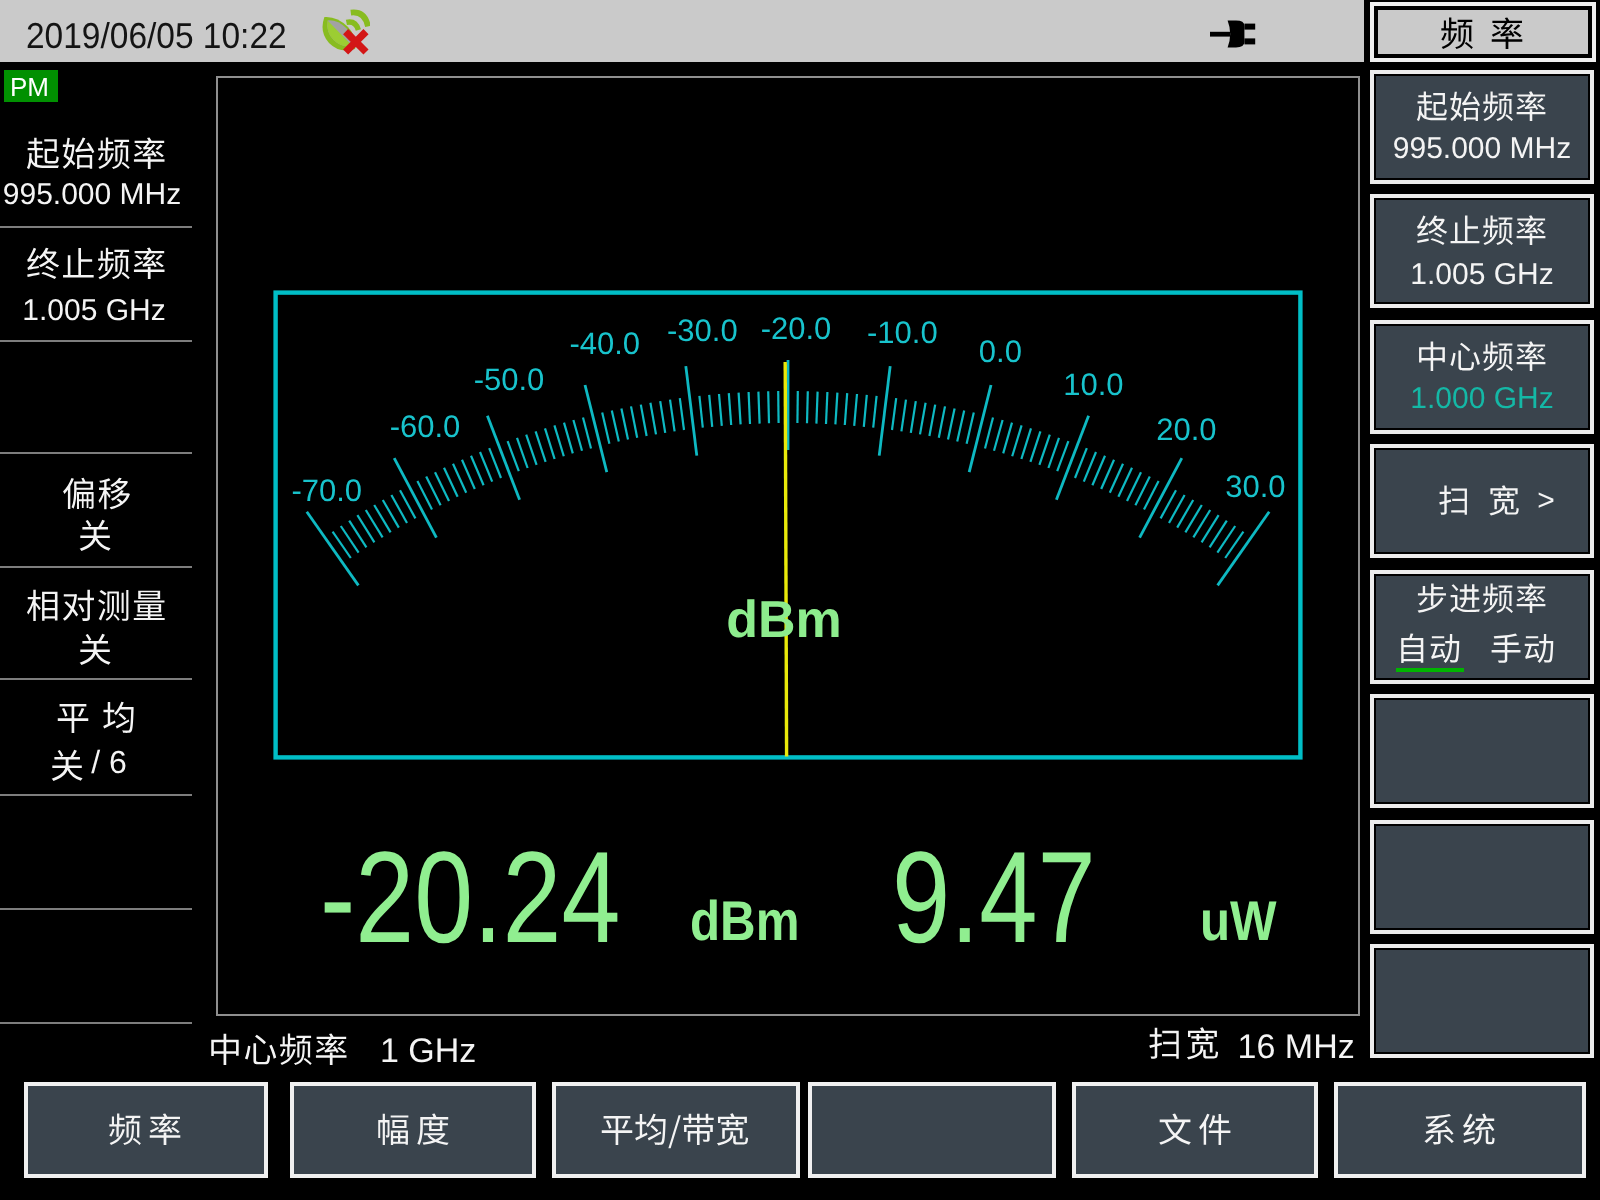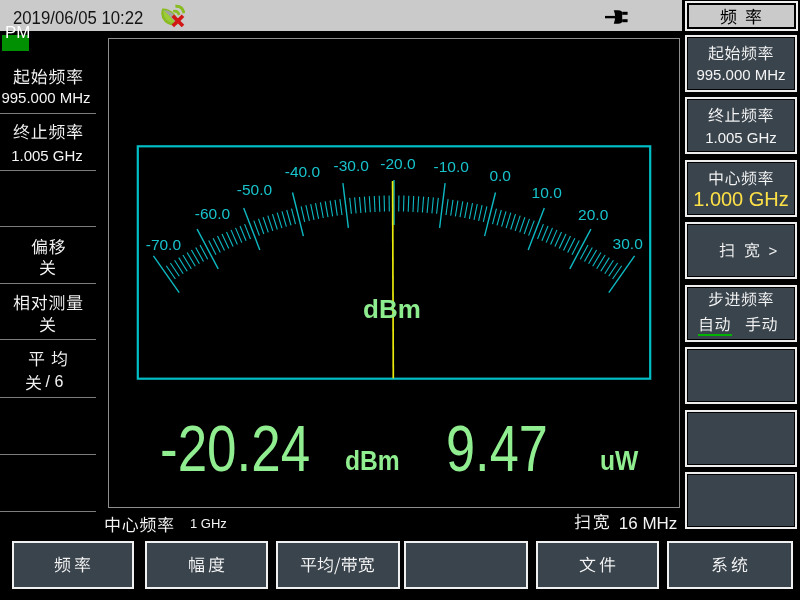--- a/index.html
+++ b/index.html
@@ -83,21 +83,21 @@
     <use href="#g0" transform="translate(35.0,15.2) scale(0.01600,-0.01600)"></use>
     <use href="#g1" transform="translate(51.5,15.2) scale(0.01600,-0.01600)"></use>
   </svg>
 <div class="abs" style="left:741px;top:137.5px;font-size:15px;color:#f4f4f4;transform:translate(-50%,-54%);white-space:nowrap">1.005 GHz</div>
 <svg style="position:absolute;left:705.9px;top:168.9px;overflow:visible" width="70" height="20" fill="#f4f4f4">
     <use href="#g6" transform="translate(2.0,15.2) scale(0.01600,-0.01600)"></use>
     <use href="#g7" transform="translate(18.5,15.2) scale(0.01600,-0.01600)"></use>
     <use href="#g0" transform="translate(35.0,15.2) scale(0.01600,-0.01600)"></use>
     <use href="#g1" transform="translate(51.5,15.2) scale(0.01600,-0.01600)"></use>
   </svg>
-<div class="abs" style="left:741px;top:200px;font-size:20px;color:#fde047;transform:translate(-50%,-54%);white-space:nowrap">1.000 GHz</div>
+<div class="abs" style="left:741px;top:200px;font-size:15px;color:#14b8a6;transform:translate(-50%,-54%);white-space:nowrap">1.000 GHz</div>
 <svg style="position:absolute;left:716.5px;top:241.3px;overflow:visible" width="54" height="20" fill="#f4f4f4">
     <use href="#g8" transform="translate(2.0,15.2) scale(0.01600,-0.01600)"></use>
     <use href="#g9" transform="translate(27.0,15.2) scale(0.01600,-0.01600)"></use>
   </svg>
 <div class="abs" style="left:773px;top:251px;font-size:15px;color:#f4f4f4;transform:translate(-50%,-54%);white-space:nowrap">&gt;</div>
 <svg style="position:absolute;left:706.2px;top:289.9px;overflow:visible" width="70" height="20" fill="#f4f4f4">
     <use href="#g10" transform="translate(2.0,15.2) scale(0.01600,-0.01600)"></use>
     <use href="#g11" transform="translate(18.5,15.2) scale(0.01600,-0.01600)"></use>
     <use href="#g0" transform="translate(35.0,15.2) scale(0.01600,-0.01600)"></use>
     <use href="#g1" transform="translate(51.5,15.2) scale(0.01600,-0.01600)"></use>
@@ -105,21 +105,21 @@
 <svg style="position:absolute;left:695.9px;top:314.9px;overflow:visible" width="37" height="20" fill="#f4f4f4">
     <use href="#g12" transform="translate(2.0,15.2) scale(0.01600,-0.01600)"></use>
     <use href="#g13" transform="translate(18.5,15.2) scale(0.01600,-0.01600)"></use>
   </svg>
 <svg style="position:absolute;left:742.8px;top:314.9px;overflow:visible" width="37" height="20" fill="#f4f4f4">
     <use href="#g14" transform="translate(2.0,15.2) scale(0.01600,-0.01600)"></use>
     <use href="#g13" transform="translate(18.5,15.2) scale(0.01600,-0.01600)"></use>
   </svg>
 <div class="abs" style="left:698px;top:334px;width:34px;height:2.4px;background:#00b400"></div>
 <div class="abs" style="left:2px;top:35px;width:27px;height:15.5px;background:#019001"></div>
-<div class="abs" style="left:5px;top:23px;font-size:17px;color:#fff">PM</div>
+<div class="abs" style="left:5px;top:36px;font-size:13px;color:#fff">PM</div>
 <div class="abs" style="left:0;top:113px;width:96px;height:1.3px;background:#7d7d7d"></div>
 <div class="abs" style="left:0;top:169.5px;width:96px;height:1.3px;background:#7d7d7d"></div>
 <div class="abs" style="left:0;top:226px;width:96px;height:1.3px;background:#7d7d7d"></div>
 <div class="abs" style="left:0;top:282.5px;width:96px;height:1.3px;background:#7d7d7d"></div>
 <div class="abs" style="left:0;top:339px;width:96px;height:1.3px;background:#7d7d7d"></div>
 <div class="abs" style="left:0;top:397px;width:96px;height:1.3px;background:#7d7d7d"></div>
 <div class="abs" style="left:0;top:454px;width:96px;height:1.3px;background:#7d7d7d"></div>
 <div class="abs" style="left:0;top:511px;width:96px;height:1.3px;background:#7d7d7d"></div>
 <svg style="position:absolute;left:11.2px;top:66.8px;overflow:visible" width="75" height="21" fill="#f4f4f4">
     <use href="#g2" transform="translate(2.0,16.1) scale(0.01700,-0.01700)"></use>
@@ -284,21 +284,21 @@
 <div class="abs" style="left:160px;top:411.3px;font-size:65px;color:#90ee90;transform:scaleX(.815);transform-origin:0 0;white-space:nowrap">-20.24</div>
 <div class="abs" style="left:344.7px;top:444.5px;font-size:28px;font-weight:bold;color:#90ee90;transform:scaleX(.88);transform-origin:0 0">dBm</div>
 <div class="abs" style="left:445.5px;top:411.3px;font-size:65px;color:#90ee90;transform:scaleX(.805);transform-origin:0 0;white-space:nowrap">9.47</div>
 <div class="abs" style="left:600.3px;top:444.8px;font-size:28px;font-weight:bold;color:#90ee90;transform:scaleX(.88);transform-origin:0 0">uW</div>
 <svg style="position:absolute;left:102.4px;top:514.8px;overflow:visible" width="75" height="21" fill="#f4f4f4">
     <use href="#g6" transform="translate(2.0,16.1) scale(0.01700,-0.01700)"></use>
     <use href="#g7" transform="translate(19.7,16.1) scale(0.01700,-0.01700)"></use>
     <use href="#g0" transform="translate(37.4,16.1) scale(0.01700,-0.01700)"></use>
     <use href="#g1" transform="translate(55.1,16.1) scale(0.01700,-0.01700)"></use>
   </svg>
-<div class="abs" style="left:190px;top:516px;font-size:13px;color:#f4f4f4">1 GHz</div>
+<div class="abs" style="left:190px;top:516px;font-size:17px;color:#f4f4f4">1 GHz</div>
 <svg style="position:absolute;left:572.1px;top:512.3px;overflow:visible" width="41" height="21" fill="#f4f4f4">
     <use href="#g8" transform="translate(2.0,16.1) scale(0.01700,-0.01700)"></use>
     <use href="#g9" transform="translate(20.7,16.1) scale(0.01700,-0.01700)"></use>
   </svg>
 <div class="abs" style="left:618.8px;top:514px;font-size:17px;color:#f4f4f4">16 MHz</div>
 <div class="bbtn" style="left:11.5px;width:118.5px"></div>
 <div class="bbtn" style="left:144.5px;width:119.5px"></div>
 <div class="bbtn" style="left:276px;width:119.5px"></div>
 <div class="bbtn" style="left:404px;width:119.5px"></div>
 <div class="bbtn" style="left:535.5px;width:119.5px"></div>

